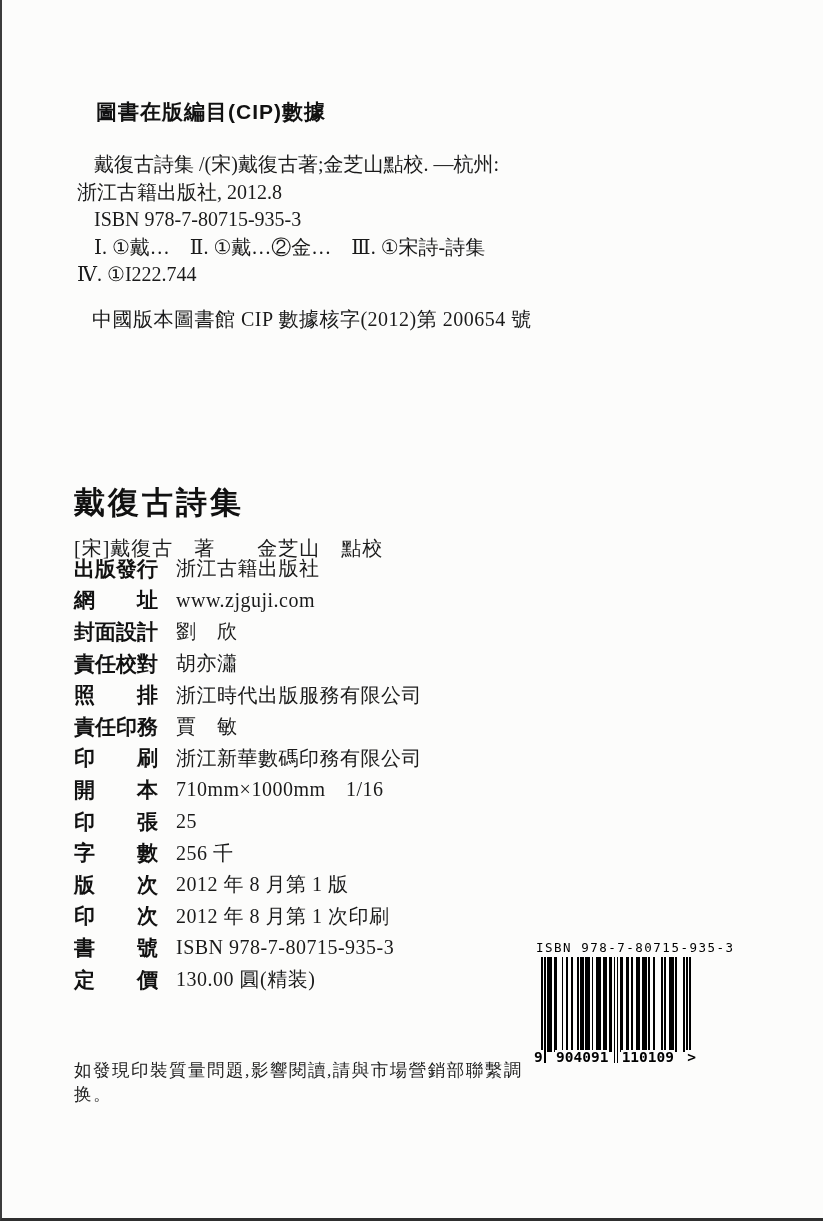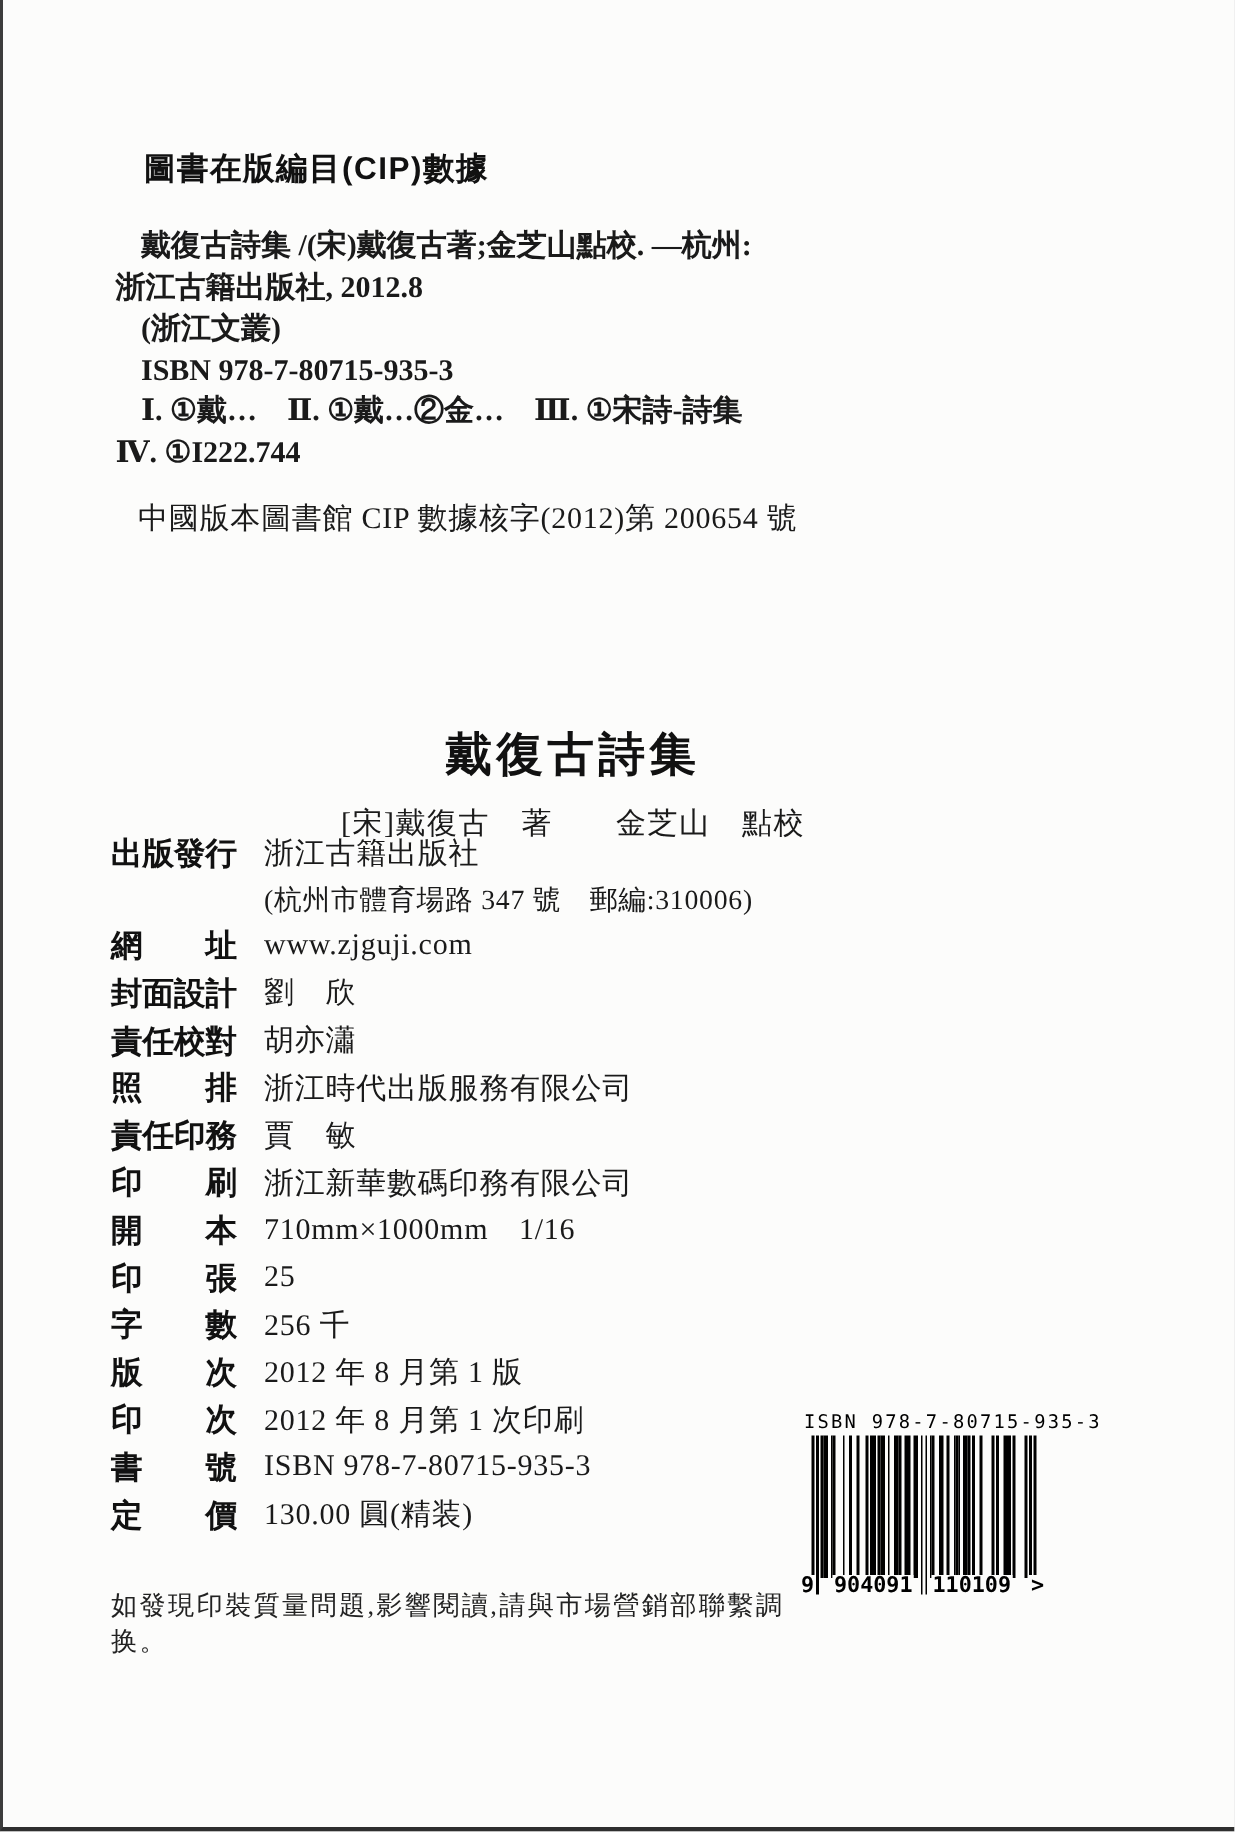--- a/index.html
+++ b/index.html
@@ -9,26 +9,26 @@
     box-sizing:border-box;overflow:hidden;
     font-family:"Liberation Serif","DejaVu Serif",serif;color:#1a1a1a;
   }
   
   .cip{position:absolute;left:70px;top:98px;width:520px;font-size:20px;}
   .cip h2{
     font-family:"Liberation Sans","DejaVu Sans",sans-serif;
     font-size:21px;font-weight:bold;margin:0 0 0 24px;letter-spacing:1px;color:#111;
   }
   .cip p{margin:0;line-height:27.5px;}
-  .cip .body{margin-top:25px;font-weight:bold;}
+  .cip .body{margin-top:25px;}
   .ind-a{margin-left:22px !important;}
   .ind-b{margin-left:5px !important;}
   .cip .record{margin-top:17px;margin-left:20px;letter-spacing:.5px;}
   
-  .titleblock{position:absolute;left:72px;top:482px;width:616px;text-align:center;}
+  .titleblock{position:absolute;left:72px;top:482px;width:616px;}
   .titleblock h1{
     font-family:"Liberation Sans","DejaVu Sans",sans-serif;
     font-size:31px;font-weight:bold;margin:0;letter-spacing:3px;color:#111;
   }
   .byline{margin:11px 0 0 0;font-size:20px;letter-spacing:1px;}
   .byline .editor{margin-left:42px;}
   
   .colophon{position:absolute;left:72px;top:553px;width:650px;}
   .row{display:flex;align-items:center;height:31.6px;}
   .row .lab{
@@ -64,41 +64,36 @@
 </head>
 <body>
 
 <div class="page">
 
   <section class="cip">
     <h2>圖書在版編目(CIP)數據</h2>
     <div class="body">
       <p class="ind-a">戴復古詩集 /(宋)戴復古著;金芝山點校. —杭州:</p>
       <p class="ind-b">浙江古籍出版社, 2012.8</p>
-      <p class="ind-a">(浙江文叢)</p>
       <p class="ind-a">ISBN 978-7-80715-935-3</p>
       <p class="ind-a">Ⅰ. ①戴…　Ⅱ. ①戴…②金…　Ⅲ. ①宋詩-詩集</p>
       <p class="ind-b">Ⅳ. ①I222.744</p>
     </div>
     <p class="record">中國版本圖書館 CIP 數據核字(2012)第 200654 號</p>
   </section>
 
   <section class="titleblock">
     <h1>戴復古詩集</h1>
     <p class="byline"><span>[宋]戴復古　著</span><span class="editor">金芝山　點校</span></p>
   </section>
 
   <section class="colophon">
     <div class="row">
       <span class="lab">出版發行</span>
       <span class="val">浙江古籍出版社</span>
-    </div>
-    <div class="row extra">
-      <span class="lab"></span>
-      <span class="val">(杭州市體育場路 347 號　郵編:310006)</span>
     </div>
     <div class="row">
       <span class="lab">網　　址</span>
       <span class="val">www.zjguji.com</span>
     </div>
     <div class="row">
       <span class="lab">封面設計</span>
       <span class="val">劉　欣</span>
     </div>
     <div class="row">

